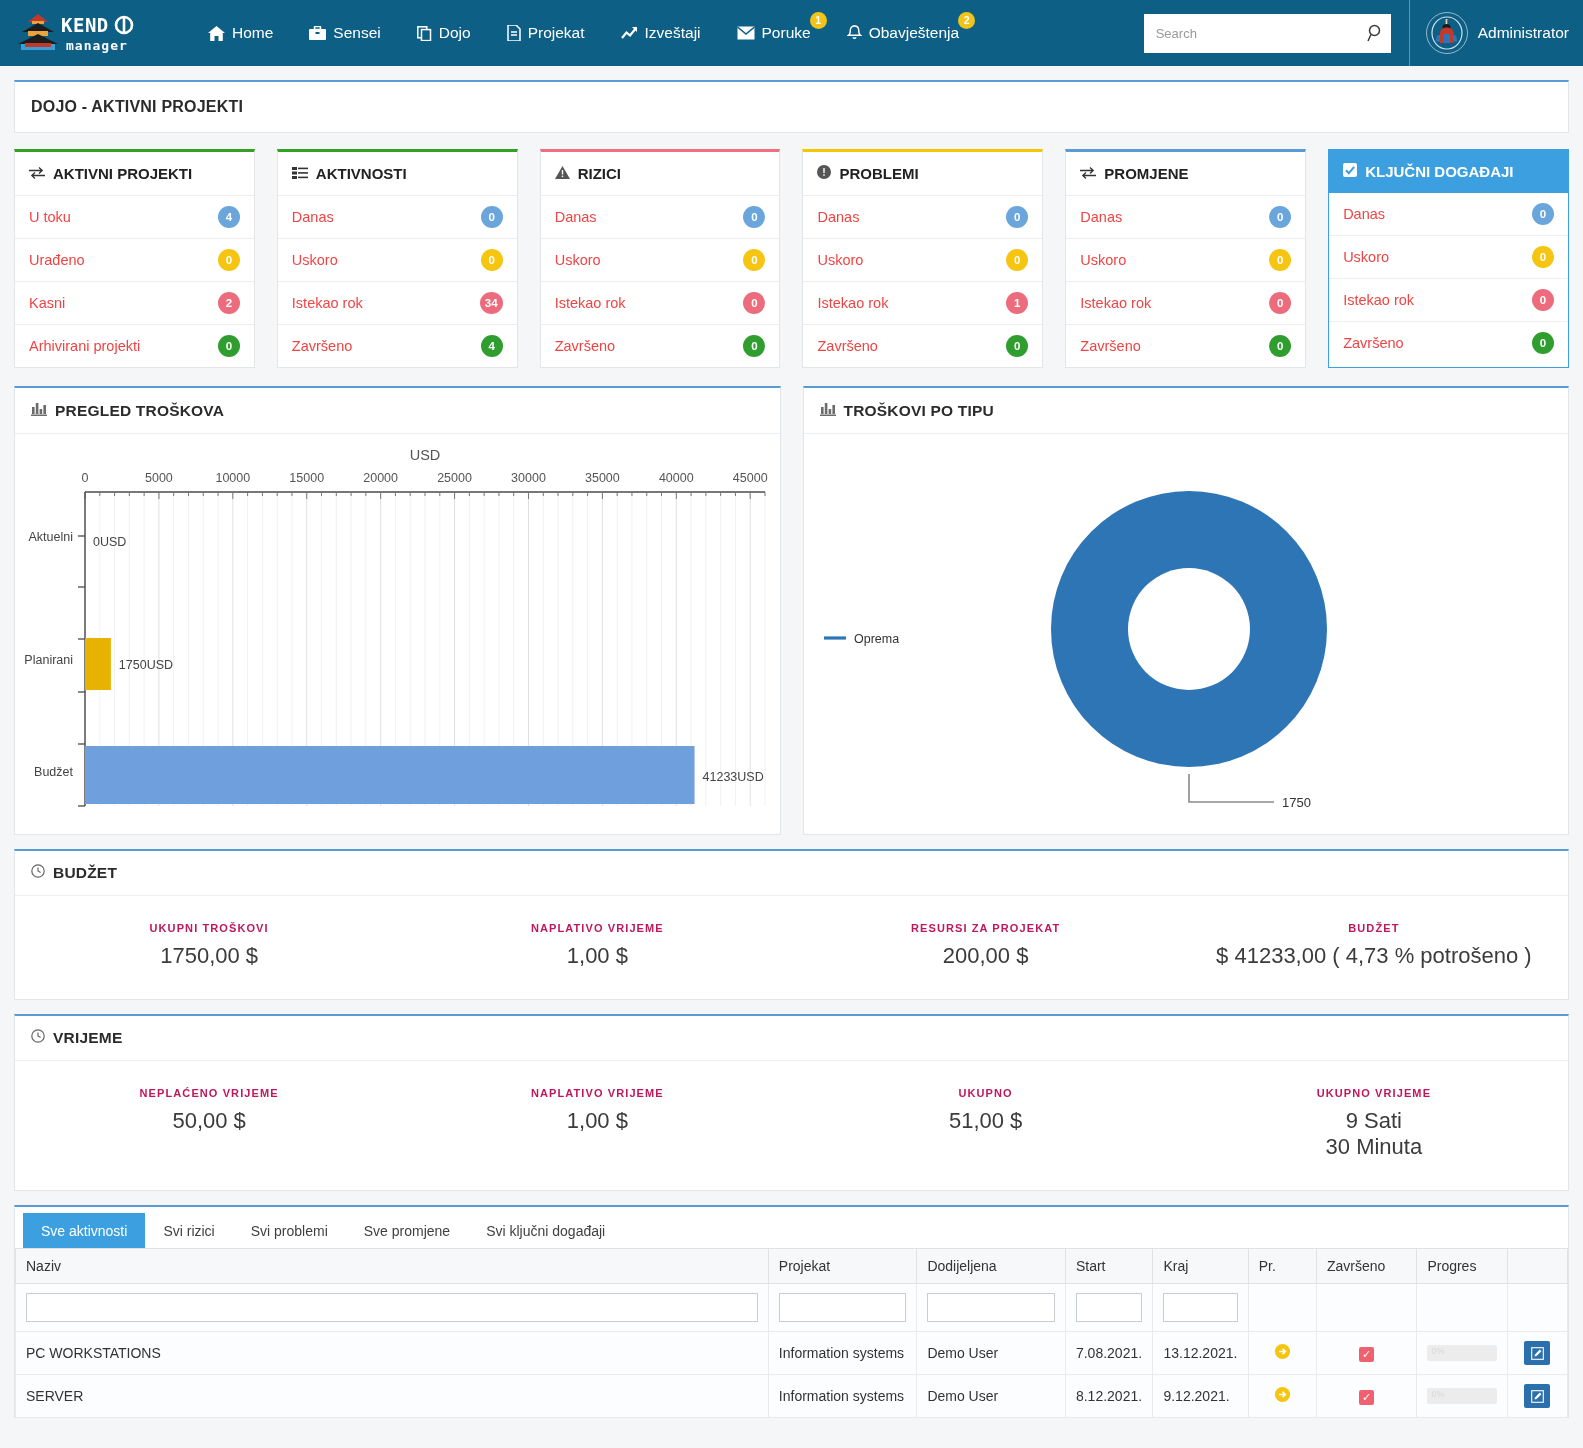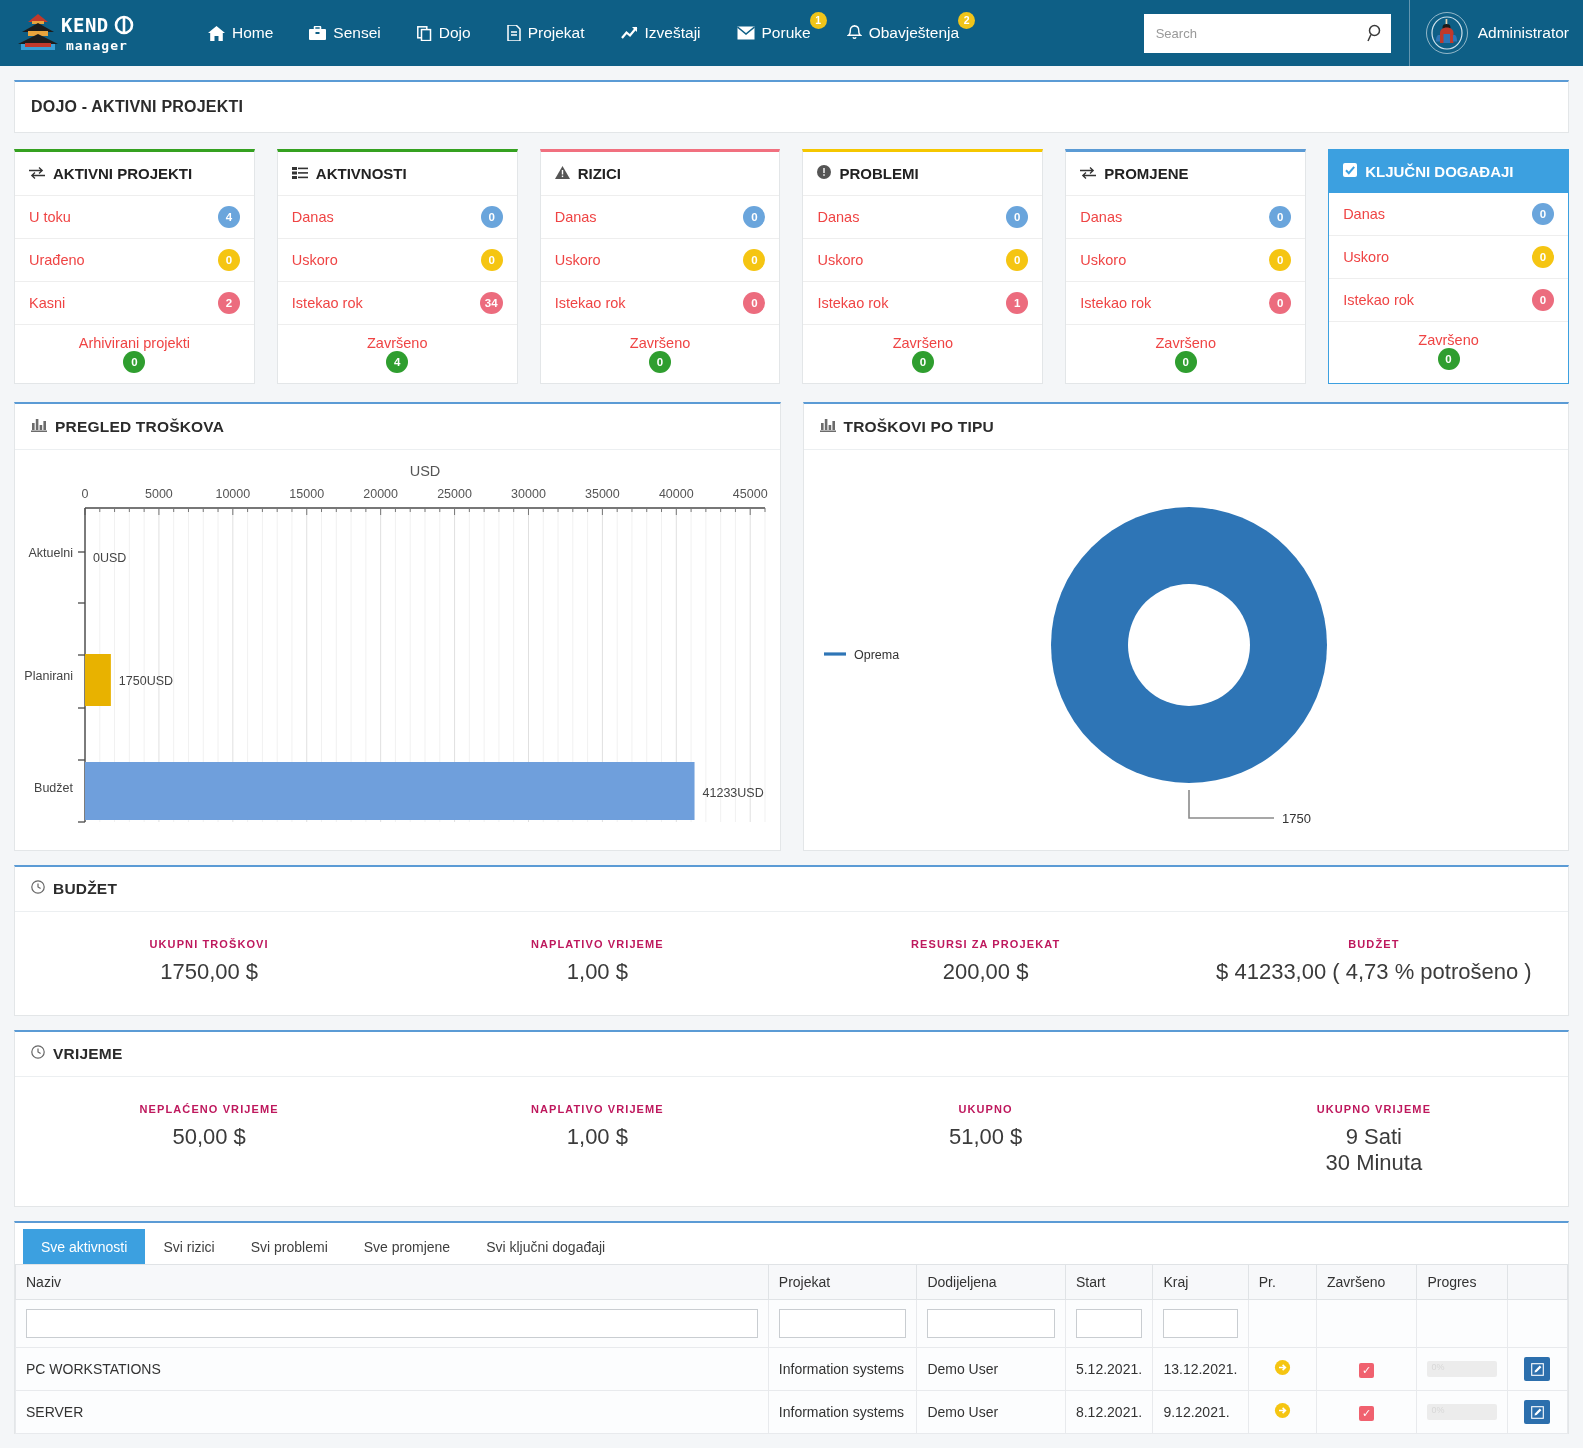--- a/index.html
+++ b/index.html
@@ -70,21 +70,21 @@
   .card.selected { border:1px solid #3ca0e0; border-top:1px solid #3ca0e0; }
   .card-head {
     padding:13px 14px; font-size:15px; font-weight:bold; color:#222;
     display:flex; align-items:center; gap:8px; border-bottom:1px solid #eee;
   }
   .card.selected .card-head { background:#3ca0e0; color:#fff; border-bottom:none; }
   .card-row {
     display:flex; align-items:center; justify-content:space-between;
     padding:10px 14px; border-bottom:1px solid #eeeeee; cursor:pointer;
   }
-  .card-row:last-child { border-bottom:none;flex-direction:column; }
+  .card-row:last-child { border-bottom:none; }
   .card-row .lbl { color:#ef4444; font-size:14.5px; }
   .badge {
     min-width:22px; height:22px; border-radius:50%; color:#fff;
     font-size:11.5px; font-weight:bold; display:inline-flex;
     align-items:center; justify-content:center; padding:0 5px;
   }
   .b-blue   { background:#6aa5dc; }
   .b-yellow { background:#f5c512; }
   .b-red    { background:#ec6c7e; }
   .b-green  { background:#2f9e2f; }
@@ -740,21 +740,21 @@
           <td></td>
           <td></td>
           <td></td>
         </tr>
       </thead>
       <tbody>
         <tr>
           <td>PC WORKSTATIONS</td>
           <td>Information systems</td>
           <td>Demo User</td>
-          <td>5.12.2021.</td>
+          <td>7.08.2021.</td>
           <td>13.12.2021.</td>
           <td class="cell-center">
             <span class="prio-ico">
               <svg width="17" height="17" viewBox="0 0 17 17">
                   <circle cx="8.5" cy="8.5" r="7.6" fill="#f5c512"></circle>
                   <path d="M5 8.5h6M8.6 5.8l2.8 2.7-2.8 2.7" stroke="#fff" stroke-width="1.6" fill="none"></path>
                 </svg>
             </span>
           </td>
           <td class="cell-center">

